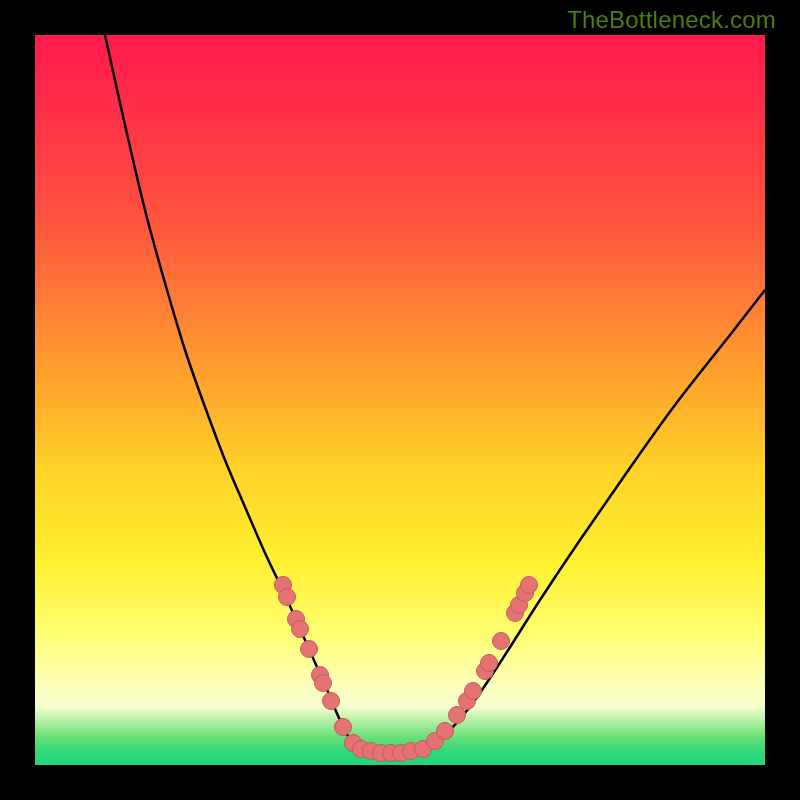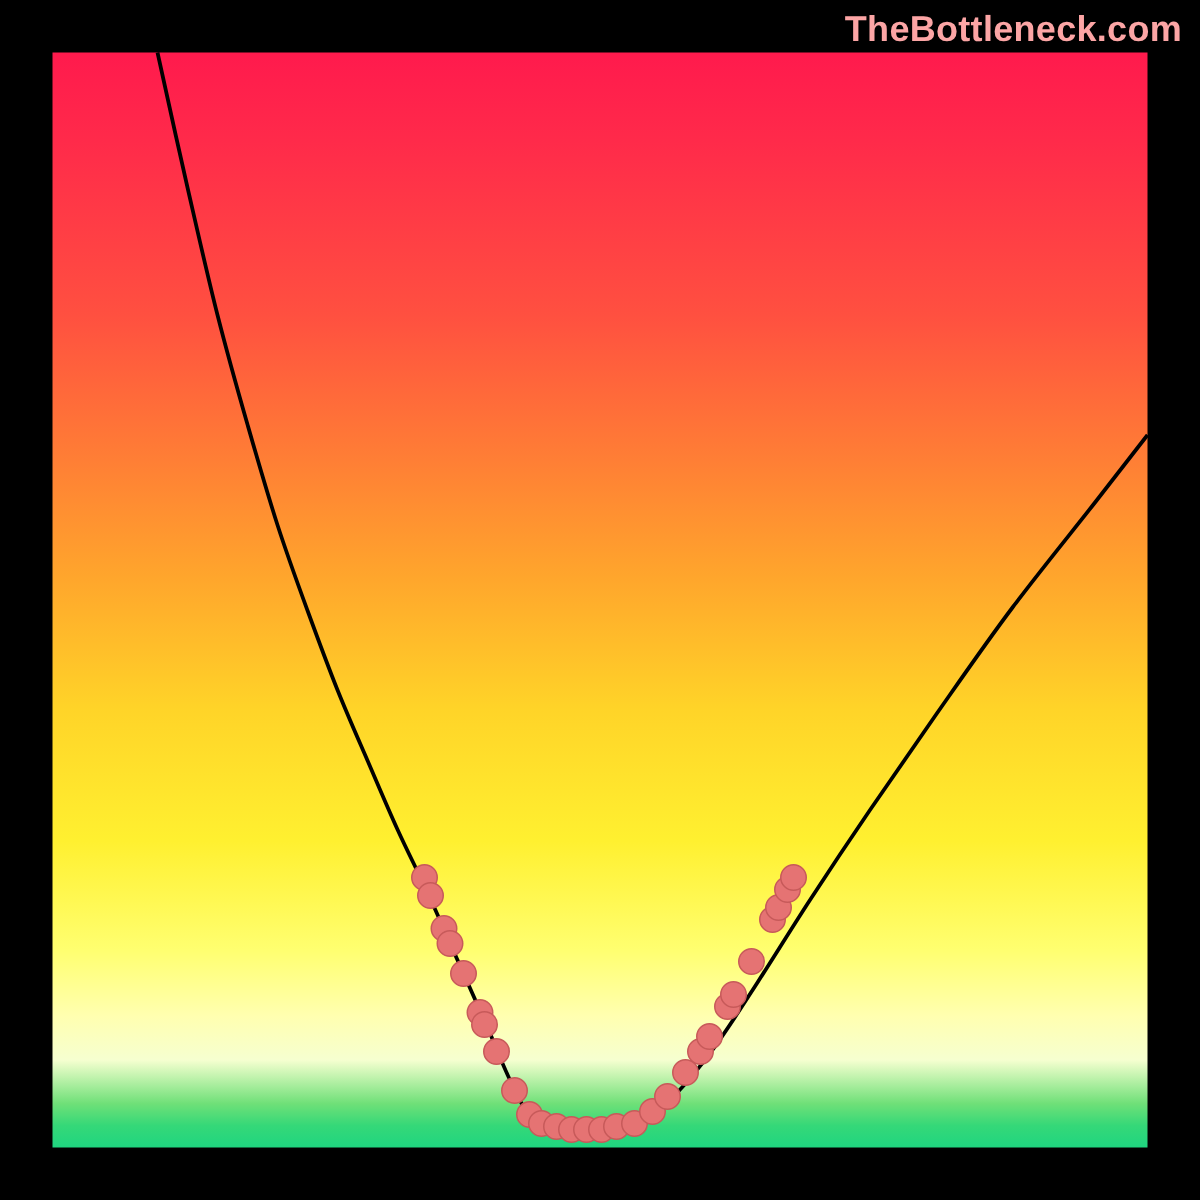--- a/index.html
+++ b/index.html
@@ -38,24 +38,24 @@
       #ffffb0 88%,
       #f6ffd0 92%,
       #6fe078 96%,
       #35d878 98%,
       #1fd580 100%
     );
   }
   .watermark {
     position: absolute;
     top: 6px;
-    right: 12px;
-    color: #fca5a5;
+    right: 24px;
+    color: #4d7c0f;
     font-size: 24px;
-    font-weight: 700;
+    font-weight: 400;
     letter-spacing: 0.2px;
     user-select: none;
   }
   svg.curve {
     position: absolute;
     left: 0;
     top: 0;
     width: 730px;
     height: 730px;
     overflow: visible;

